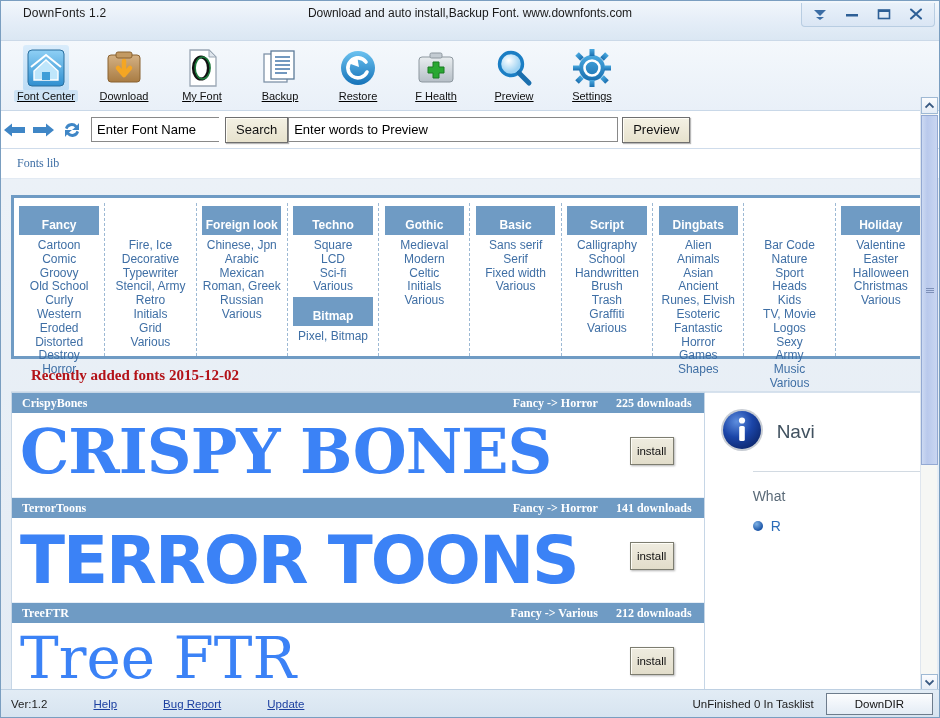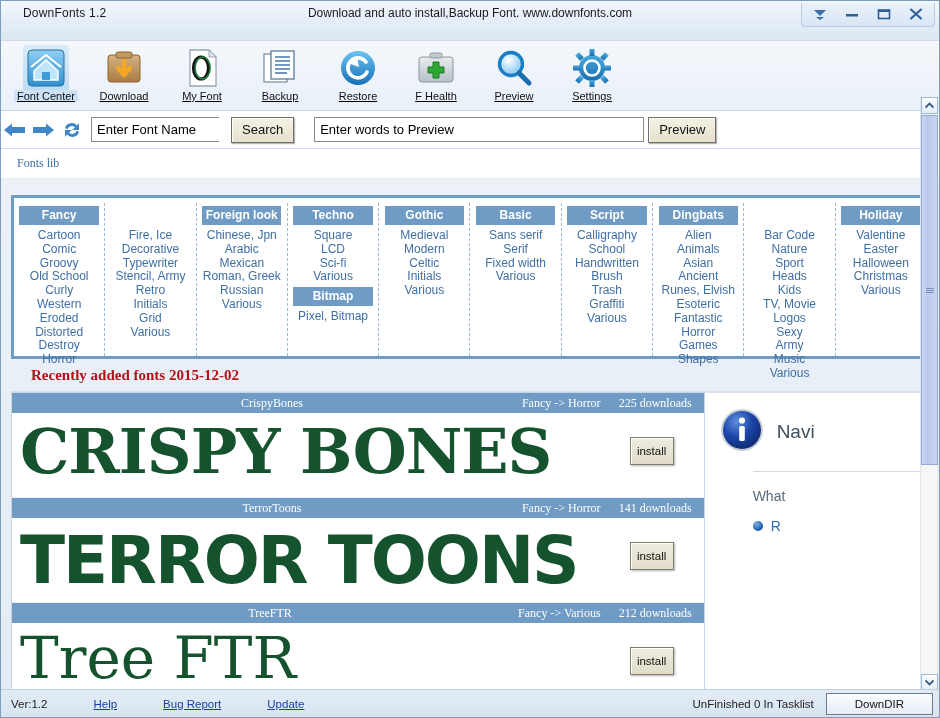--- a/index.html
+++ b/index.html
@@ -101,33 +101,33 @@
     border-right: none;
     background: #fff;
     font-size: 13px;
     padding: 0 5px;
     color: #000;
     outline: none;
     font-family: "Liberation Sans", sans-serif;
   }
   .txtin::placeholder { color: #000; opacity: 1; }
   #font-name-input { width: 128px; margin-left: 4px; }
-  #preview-input { width: 330px; margin-left: 20px; border-right: 1px solid #898989;}
+  #preview-input { width: 330px; border-right: 1px solid #898989;}
   .btn3d {
     height: 26px;
     padding: 0 10px;
     border: 1px solid #6f6f6f;
     background: linear-gradient(to bottom, #f4f1e4 0%, #e7e2cd 100%);
     box-shadow: inset 1px 1px 0 #fffdf6, 1px 1px 1px rgba(0,0,0,.28);
     font-size: 13px;
     color: #111;
     cursor: default;
     font-family: "Liberation Sans", sans-serif;
   }
-  #search-button { margin-left: 12px; }
+  #search-button { margin-left: 6px; }
   #preview-button { margin-left: 4px; }
 
   
   .crumbrow {
     height: 30px;
     display: flex; align-items: center;
     padding-left: 16px;
     background: #ffffff;
     border-bottom: 1px solid #e2eaf3;
   }
@@ -149,21 +149,21 @@
     border-right: 1px dashed #9db9d4;
     padding-top: 3px;
   }
   .catcol:last-child { border-right: none; }
   .cathead {
     background: #6f9bc4;
     color: #ffffff;
     font-size: 12px;
     font-weight: bold;
     text-align: center;
-    padding: 2px 0 3px 0;
+    padding: 12px 0 3px 0;
     width: 88%;
     margin-bottom: 4px;
     cursor: default;
   }
   .cathead.spacer { visibility: hidden; }
   .catitem {
     font-size: 12px;
     color: #3f6fa5;
     line-height: 13.8px;
     text-align: center;
@@ -197,39 +197,38 @@
     border: 1px solid #c6d6e6;
     overflow: hidden;
   }
   .fontrow-head {
     background: #6f9bc4;
     color: #ffffff;
     height: 20px;
     display: flex; align-items: center;
     padding: 0 12px 0 10px;
     font-family: "Liberation Serif", serif;
-    font-weight: normal;
+    font-weight: bold;
     font-size: 12px;
     cursor: default;
-    text-align: center;
   }
   .fr-name { flex: 1 1 auto; }
   .fr-cat { margin-right: 18px; }
   .fr-dl { }
   .fontrow-body {
     position: relative;
     background: #ffffff;
     height: 85px;
     overflow: hidden;
     border-bottom: 1px solid #e7eef6;
   }
   .sample {
     position: absolute;
     left: 8px; top: 0;
-    color: #14532d;
+    color: #3b82f6;
     white-space: nowrap;
     line-height: 1;
   }
   .install-btn {
     position: absolute;
     right: 30px; top: 24px;
     width: 44px; height: 28px;
     border: 1px solid #7d7d70;
     background: linear-gradient(to bottom, #efece0 0%, #e2ddca 100%);
     box-shadow: inset 1px 1px 0 #fffef7, 1px 1px 2px rgba(0,0,0,.3);

